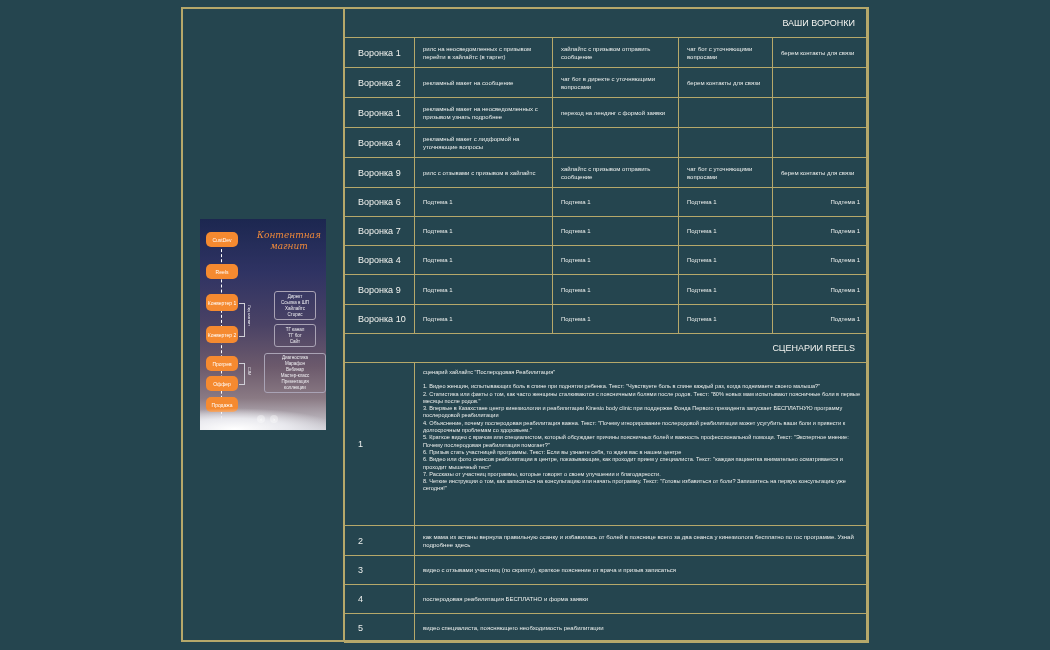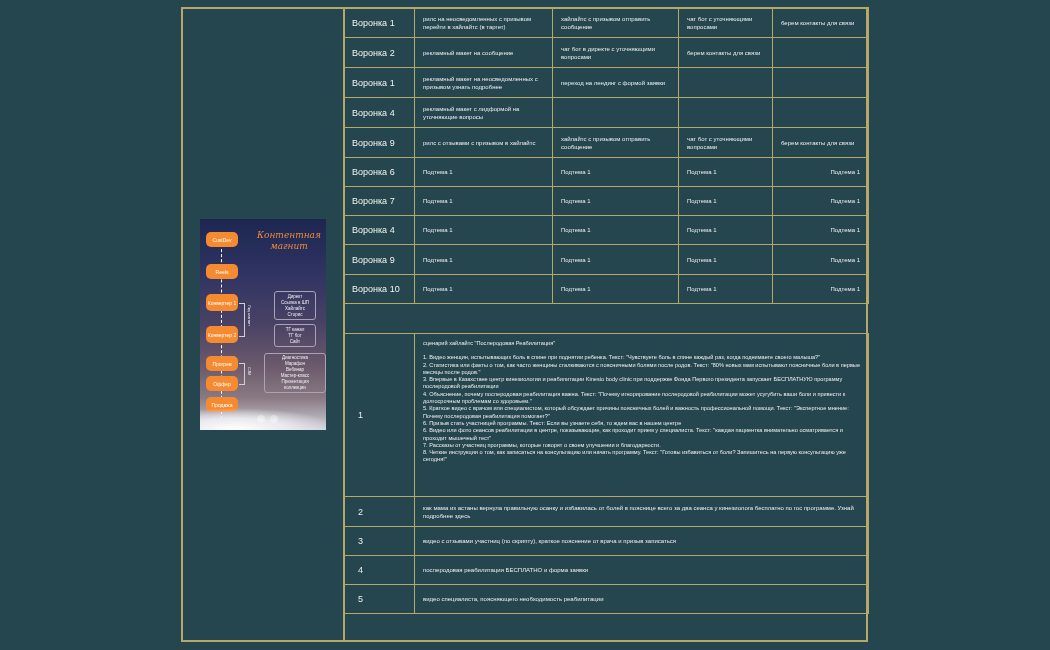--- a/index.html
+++ b/index.html
@@ -51,21 +51,21 @@
       position:absolute; width:8px; height:8px; border-radius:50%; background:rgba(255,255,255,0.35);
       font-size:5px; color:#fff; display:flex; align-items:center; justify-content:center;
     }
     
     .grid {
       position:absolute; left:344px; width:524px; border-collapse:collapse; table-layout:fixed;
     }
     .grid td {
       border:1.5px solid #b6a86a; padding:0 8px; font-size:6px; line-height:8px; vertical-align:middle; color:#eef0ee;
     }
-    .grid td.rowhead { font-size:9px; padding-left:7px; color:#f4f4f0; }
+    .grid td.rowhead { font-size:9px; padding-left:13px; color:#f4f4f0; }
     .grid td.right { text-align:right; }
     .grid td.section {
       text-align:right; font-size:9px; padding-right:13px; color:#f4f4f0; text-transform:uppercase;
     }
     .grid td.num { font-size:9px; padding-left:13px; }
     .script-line { display:block; }
   </style>
 </head>
 <body>
 
@@ -117,20 +117,23 @@
 
 <table class="grid" style="top:7px">
   <colgroup>
     <col style="width:70px">
       <col style="width:138px">
       <col style="width:126px">
       <col style="width:94px">
       <col style="width:96px">
   </colgroup>
   <tbody>
+      <tr style="height:30px">
+    <td colspan="5" class="section">ВАШИ ВОРОНКИ</td>
+  </tr>
   <tr style="height:30px">
     <td class="rowhead">Воронка 1</td>
     <td>рилс на неосведомленных с призывом  перейти в хайлайтс (в таргет)</td>
     <td>хайлайтс с призывом отправить сообщение</td>
     <td>чат бот с уточняющими вопросами</td>
     <td>берем контакты для связи</td>
   </tr>
   <tr style="height:30px">
     <td class="rowhead">Воронка 2</td>
     <td>рекламный макет на сообщение</td>
@@ -196,20 +199,23 @@
   </tr>
 </tbody>
   </table>
 
 <table class="grid" style="top:333px">
   <colgroup>
     <col style="width:70px">
       <col style="width:454px">
   </colgroup>
   <tbody>
+      <tr style="height:29px">
+    <td colspan="2" class="section" style="text-transform:none">СЦЕНАРИИ REELS</td>
+  </tr>
   <tr style="height:163px">
     <td class="num">1</td>
     <td style="vertical-align:top;padding-top:6px;font-size:5.6px;line-height:7.3px">
       <span class="script-line">сценарий хайлайтс  "Послеродовая Реабилитация"</span>
       <span class="script-line" style="height:7px"></span>
       <span class="script-line">1. Видео женщин, испытывающих боль в спине при поднятии ребенка. Текст: "Чувствуете боль в спине каждый раз, когда поднимаете своего малыша?"</span>
       <span class="script-line">2. Статистика или факты о том, как часто женщины сталкиваются с поясничными болями после родов. Текст: "80% новых мам испытывают поясничные боли в первые месяцы после родов."</span>
       <span class="script-line">3. Впервые в Казахстане центр кинезиологии и реабилитации Kinesio body clinic при поддержке Фонда Первого президента запускает БЕСПЛАТНУЮ программу послеродовой реабилитации</span>
       <span class="script-line">4. Объяснение, почему послеродовая реабилитация важна. Текст: "Почему игнорирование послеродовой реабилитации может усугубить ваши боли и привести к долгосрочным проблемам со здоровьем."</span>
       <span class="script-line">5. Краткое видео с врачом или специалистом, который обсуждает причины поясничных болей и важность профессиональной помощи. Текст: "Экспертное мнение: Почему послеродовая реабилитация помогает?"</span>

